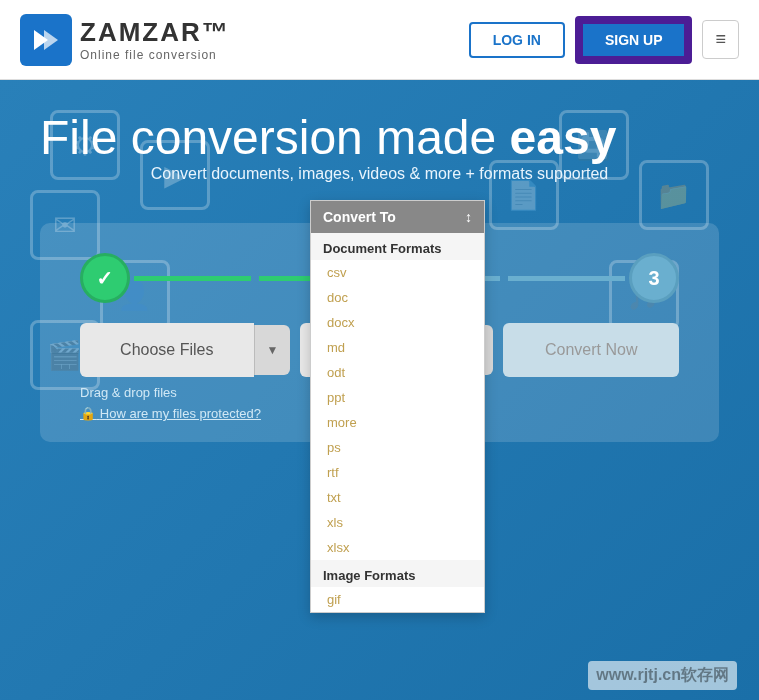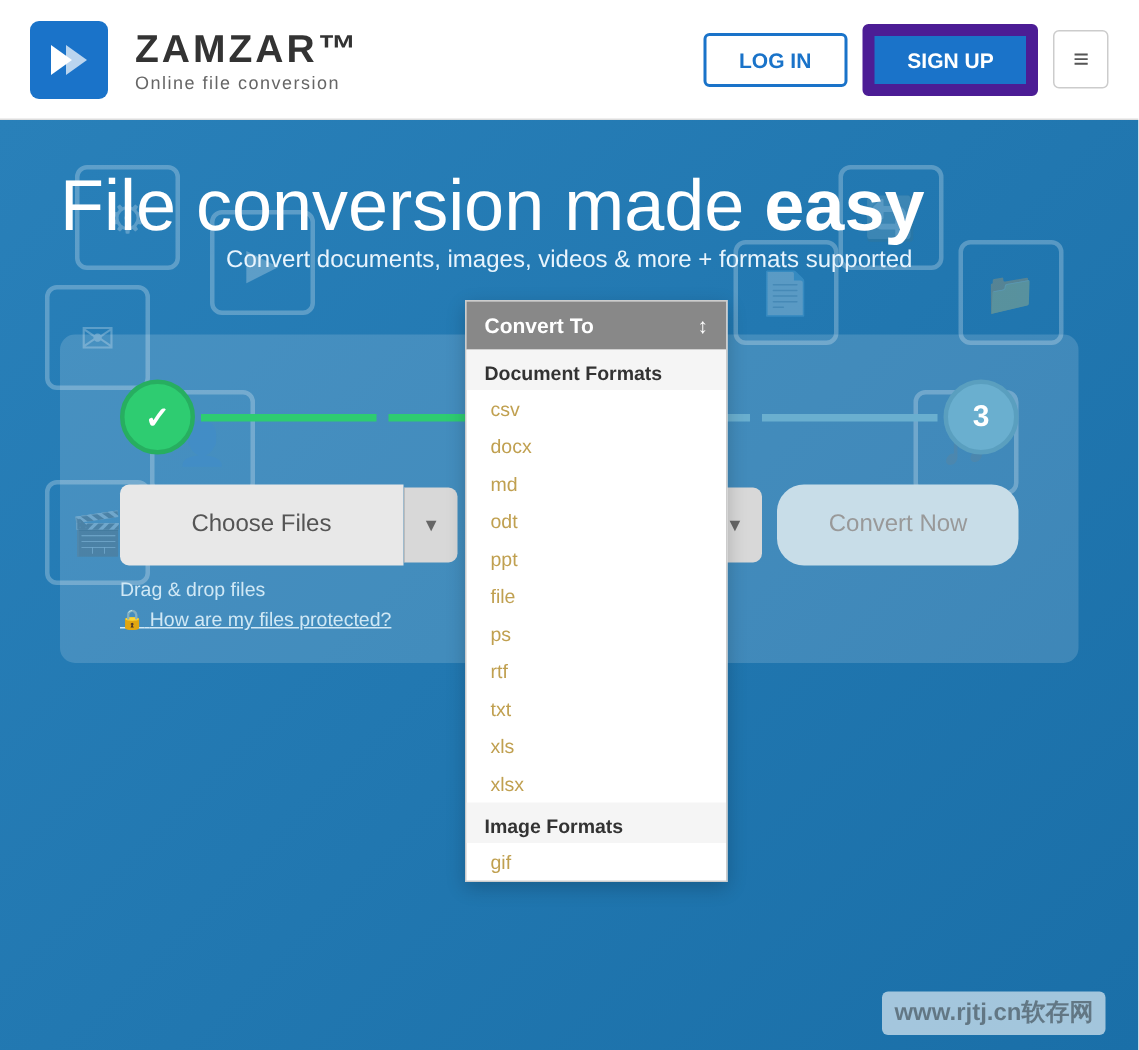--- a/index.html
+++ b/index.html
@@ -11,21 +11,21 @@
       padding: 12px 20px;
       display: flex;
       align-items: center;
       justify-content: space-between;
       border-bottom: 1px solid #ddd;
       height: 80px;
     }
     .logo-area {
       display: flex;
       align-items: center;
-      gap: 18px;
+      gap: 8px;
     }
     .logo-icon {
       width: 52px;
       height: 52px;
       background: #1a73c9;
       border-radius: 6px;
       display: flex;
       align-items: center;
       justify-content: center;
     }
@@ -161,21 +161,21 @@
     .step-line.pending { background: #6aafcf; }
 
     
     .buttons-row {
       display: flex;
       align-items: center;
       gap: 0;
     }
     .btn-choose {
       flex: 1;
-      padding: 18px 24px;
+      padding: 18px 9px;
       background: #e8e8e8;
       border: none;
       font-size: 16px;
       color: #555;
       cursor: pointer;
       border-radius: 6px 0 0 6px;
       display: flex;
       align-items: center;
       justify-content: center;
       gap: 10px;
@@ -218,21 +218,21 @@
       font-size: 12px;
     }
     .btn-convert-now {
       flex: 1;
       padding: 18px 10px;
       background: #c8dde8;
       border: none;
       font-size: 16px;
       color: #999;
       cursor: not-allowed;
-      border-radius: 18px;
+      border-radius: 6px;
       margin-left: 10px;
       text-align: center;
     }
 
     .drag-drop-text {
       text-align: left;
       color: #d0e8f5;
       font-size: 13px;
       margin-top: 8px;
     }
@@ -396,25 +396,26 @@
   </div>
 
   <div class="dropdown-overlay">
     <div class="dropdown-header">
       <span>Convert To</span>
       <span>↕</span>
     </div>
     <div class="dropdown-scroll">
       <div class="dropdown-category">Document Formats</div>
       <div class="dropdown-item">csv</div>
+      <div class="dropdown-item">doc</div>
       <div class="dropdown-item">docx</div>
       <div class="dropdown-item">md</div>
       <div class="dropdown-item">odt</div>
       <div class="dropdown-item">ppt</div>
-      <div class="dropdown-item">file</div>
+      <div class="dropdown-item">more</div>
       <div class="dropdown-item">ps</div>
       <div class="dropdown-item">rtf</div>
       <div class="dropdown-item">txt</div>
       <div class="dropdown-item">xls</div>
       <div class="dropdown-item">xlsx</div>
       <div class="dropdown-category">Image Formats</div>
       <div class="dropdown-item">gif</div>
 
     </div>
   </div>

